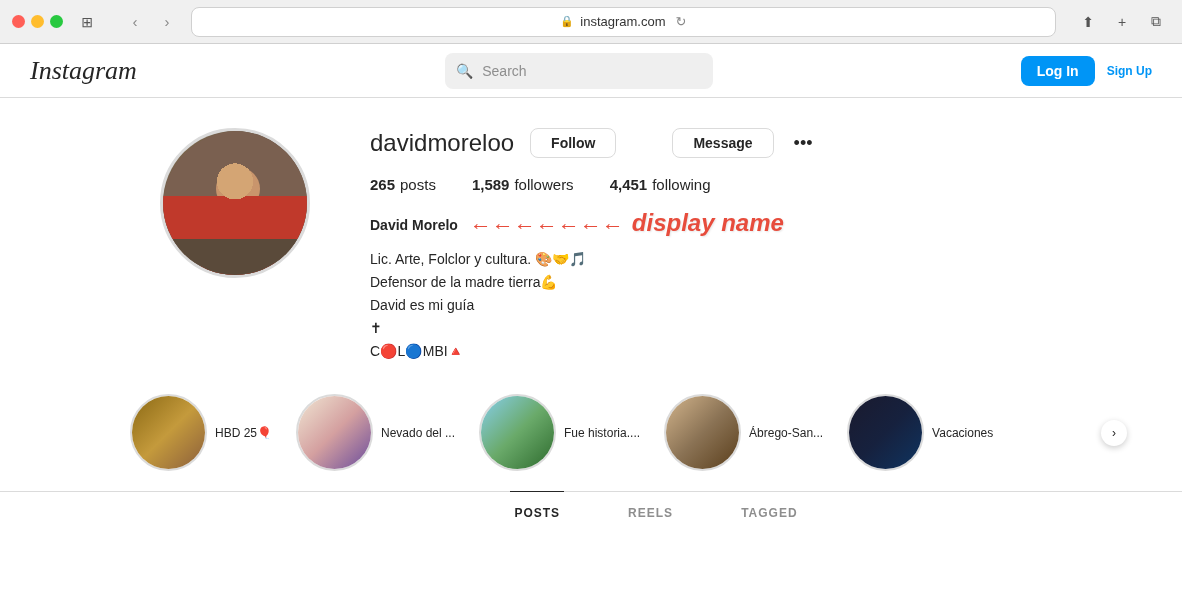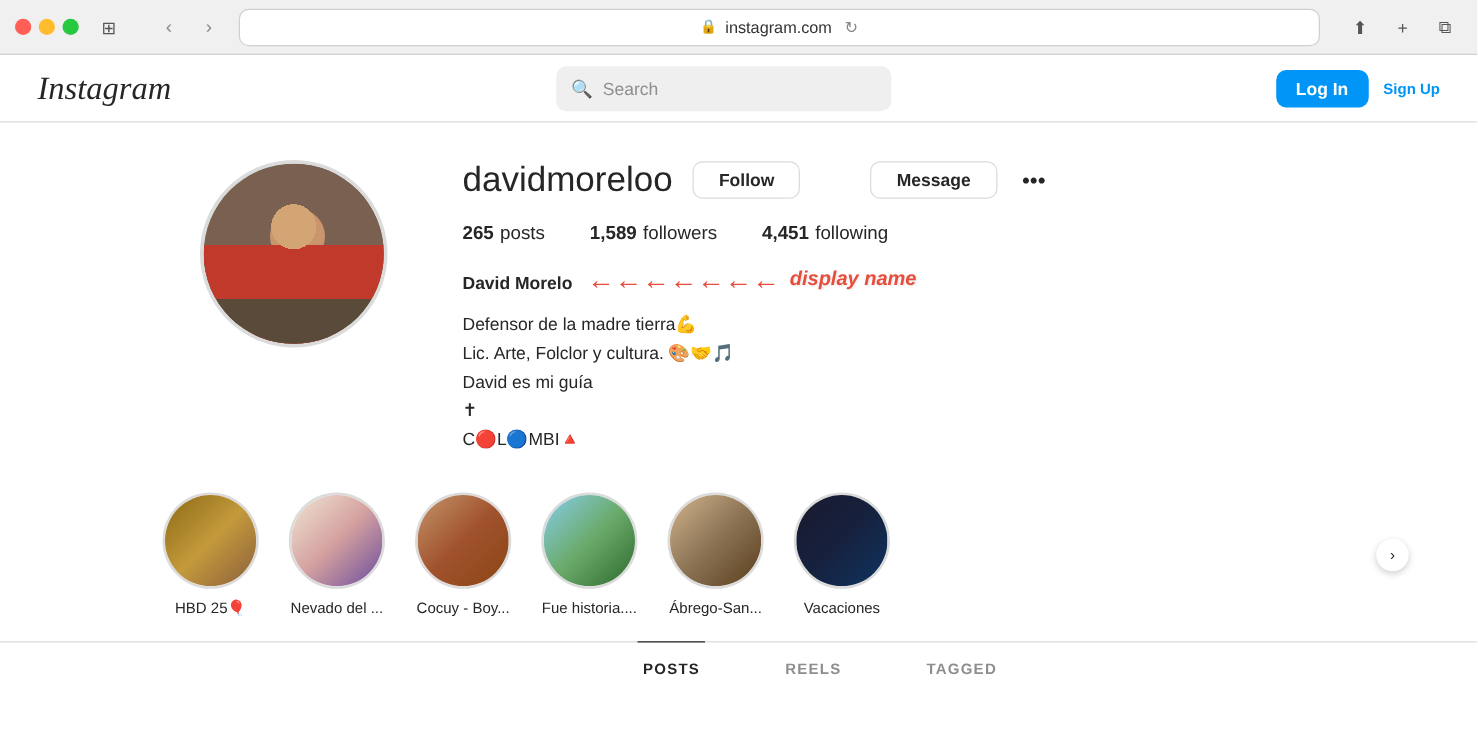--- a/index.html
+++ b/index.html
@@ -129,21 +129,21 @@
     }
 
     .profile-info { flex: 1; }
     .profile-header-row {
       display: flex;
       align-items: center;
       gap: 16px;
       margin-bottom: 18px;
     }
     .profile-username {
-      font-size: 28px;
+      font-size: 24px;
       font-weight: 300;
       color: #262626;
     }
     .btn-follow {
       background: #fff;
       border: 1px solid #dbdbdb;
       border-radius: 8px;
       padding: 6px 20px;
       font-size: 14px;
       font-weight: 600;
@@ -206,21 +206,21 @@
 
     
     .stories-section {
       padding: 10px 60px 10px 130px;
       display: flex;
       gap: 24px;
       overflow: hidden;
     }
     .story-item {
       display: flex;
-      flex-direction: column;
+      flex-direction: row;
       align-items: center;
       gap: 8px;
       cursor: pointer;
     }
     .story-circle {
       width: 77px;
       height: 77px;
       border-radius: 50%;
       overflow: hidden;
       border: 2px solid #dbdbdb;
@@ -384,25 +384,25 @@
       </div>
 
       <div class="profile-bio">
         <div class="bio-name">
           <span>David Morelo</span>
           
           <span class="display-name-annotation">
             <span class="arrow-annotation" style="color:#e74c3c; font-size:22px; display:inline-block;">
               ←←←←←←←
             </span>
-            <span class="annotation-text" style="color:#e74c3c; font-size:16px; font-style:italic; font-weight:700;">display name</span>
+            <span class="annotation-text" style="color:#e74c3c; font-size:24px; font-style:italic; font-weight:700;">display name</span>
           </span>
         </div>
+        <div class="bio-line">Lic. Arte, Folclor y cultura. 🎨🤝🎵</div>
         <div class="bio-line">Defensor de la madre tierra💪</div>
-        <div class="bio-line">Lic. Arte, Folclor y cultura. 🎨🤝🎵</div>
         <div class="bio-line">David es mi guía</div>
         <div class="bio-line">✝</div>
         <div class="bio-line">C🔴L🔵MBI🔺</div>
       </div>
     </div>
   </div>
 
   <div class="stories-wrapper">
     <div class="stories-section" id="stories-container">
         <div class="story-item">
@@ -412,26 +412,20 @@
           <div class="story-label">HBD 25🎈</div>
         </div>
         <div class="story-item">
           <div class="story-circle">
             <div class="story-thumb story-2"></div>
           </div>
           <div class="story-label">Nevado del ...</div>
         </div>
         <div class="story-item">
           <div class="story-circle">
-            <div class="story-thumb story-3"></div>
-          </div>
-          <div class="story-label">Cocuy - Boy...</div>
-        </div>
-        <div class="story-item">
-          <div class="story-circle">
             <div class="story-thumb story-4"></div>
           </div>
           <div class="story-label">Fue historia....</div>
         </div>
         <div class="story-item">
           <div class="story-circle">
             <div class="story-thumb story-6"></div>
           </div>
           <div class="story-label">Ábrego-San...</div>
         </div>

